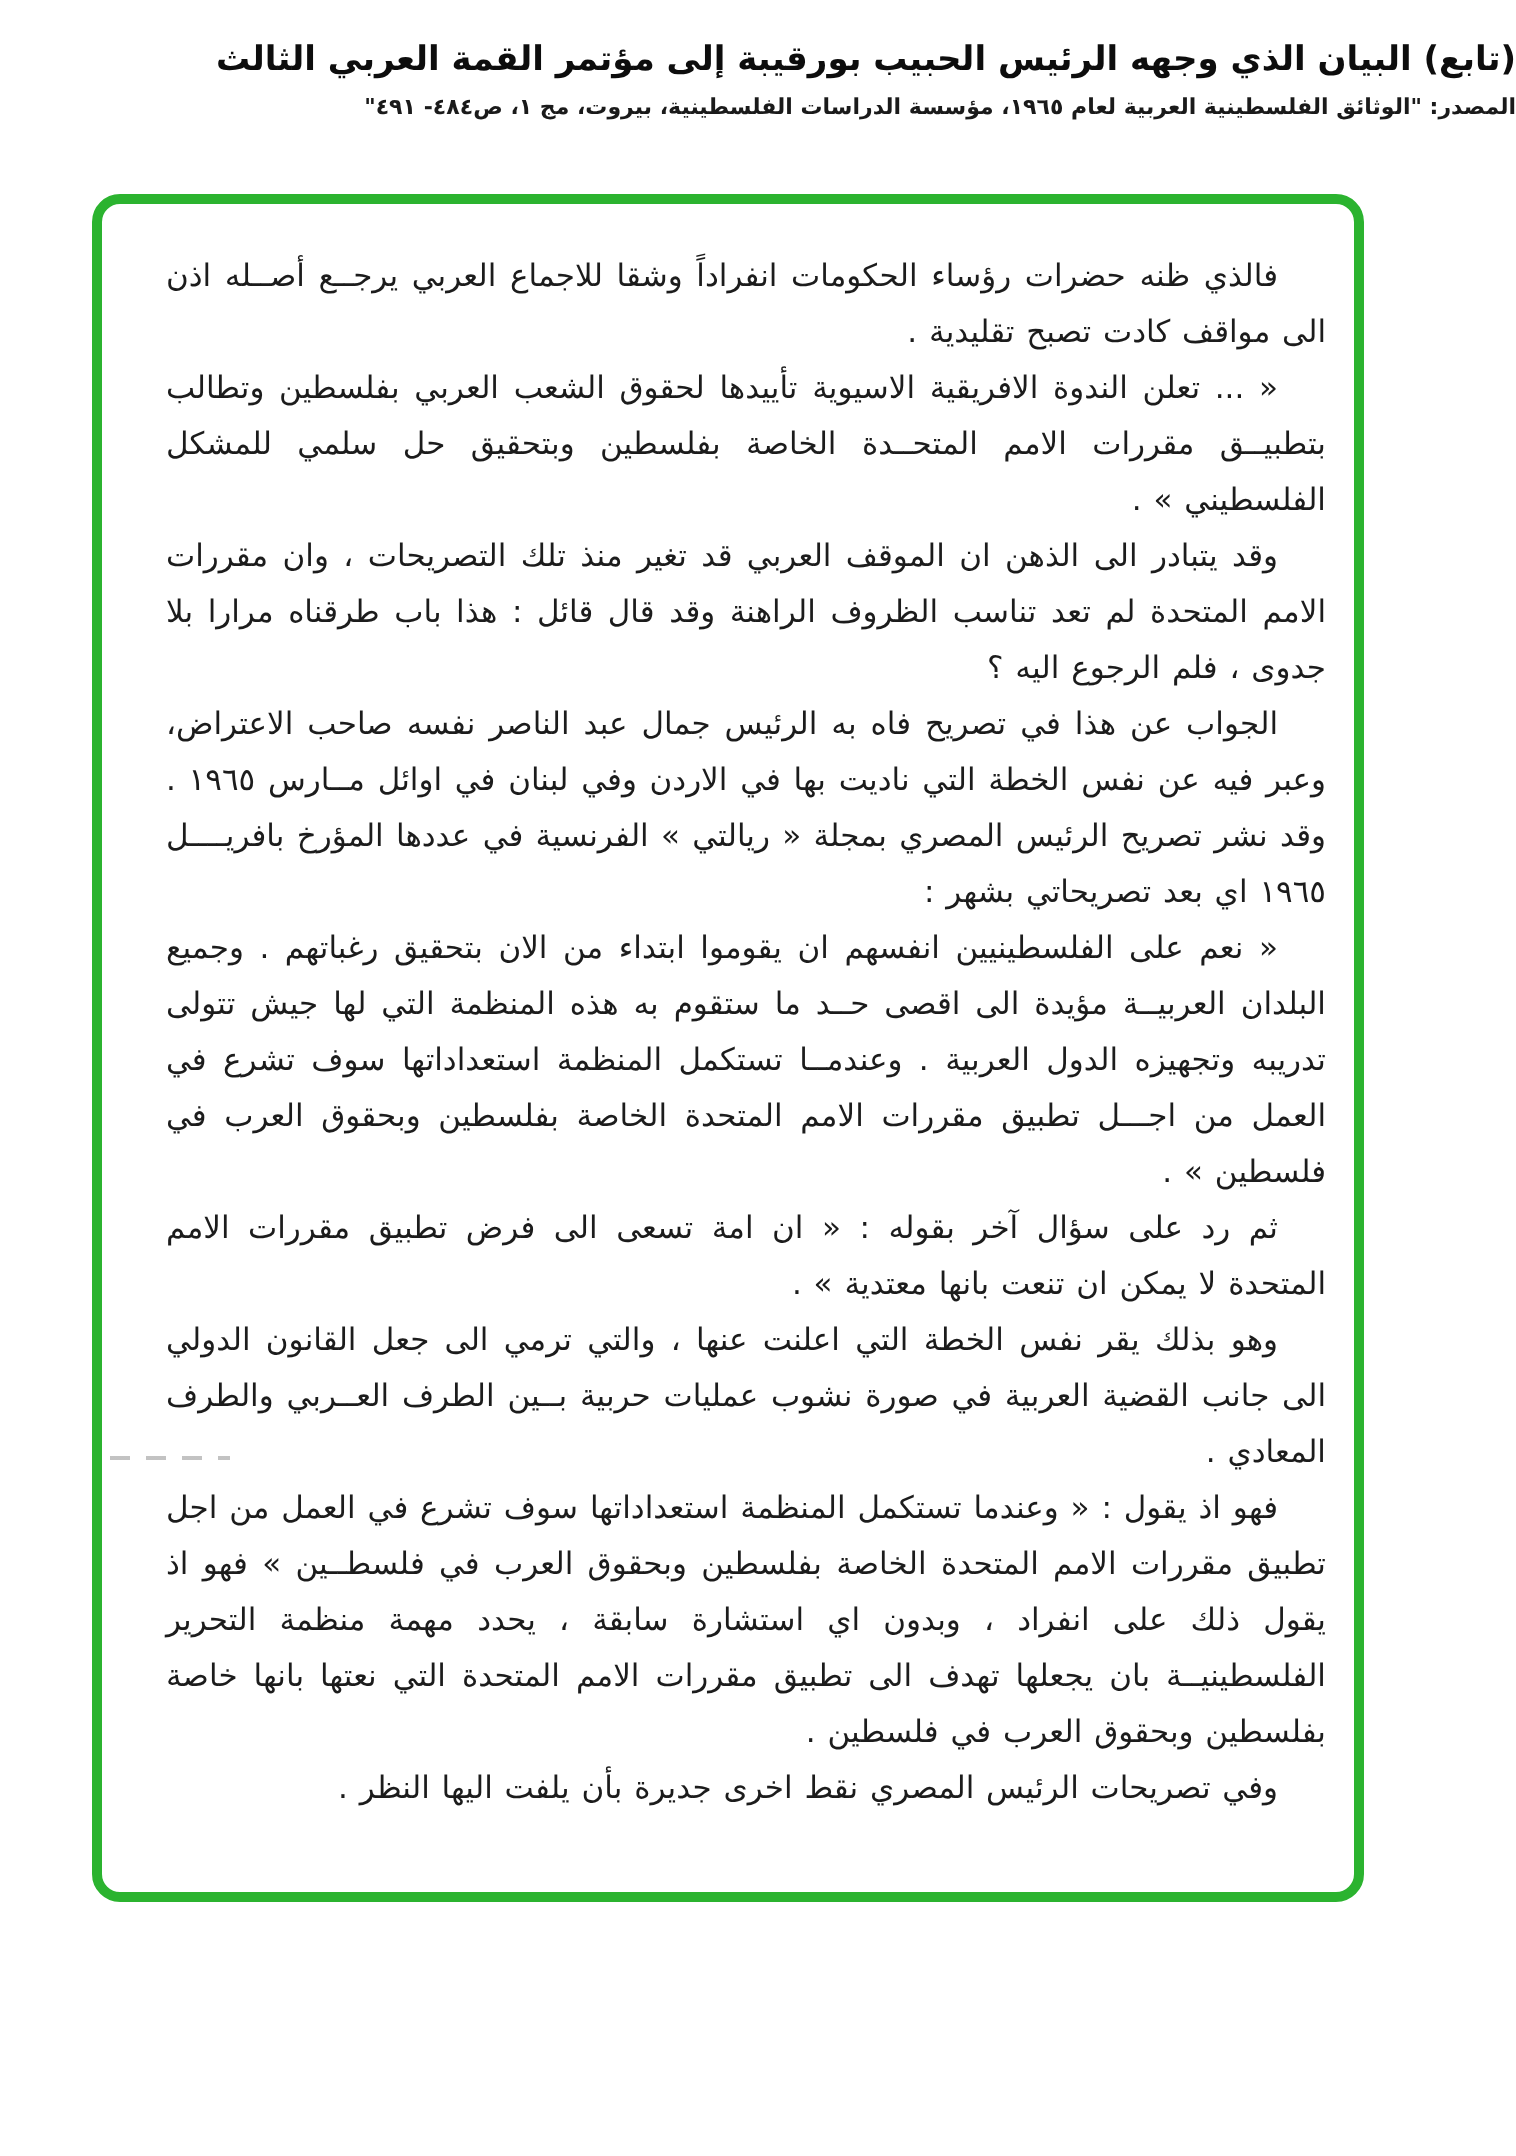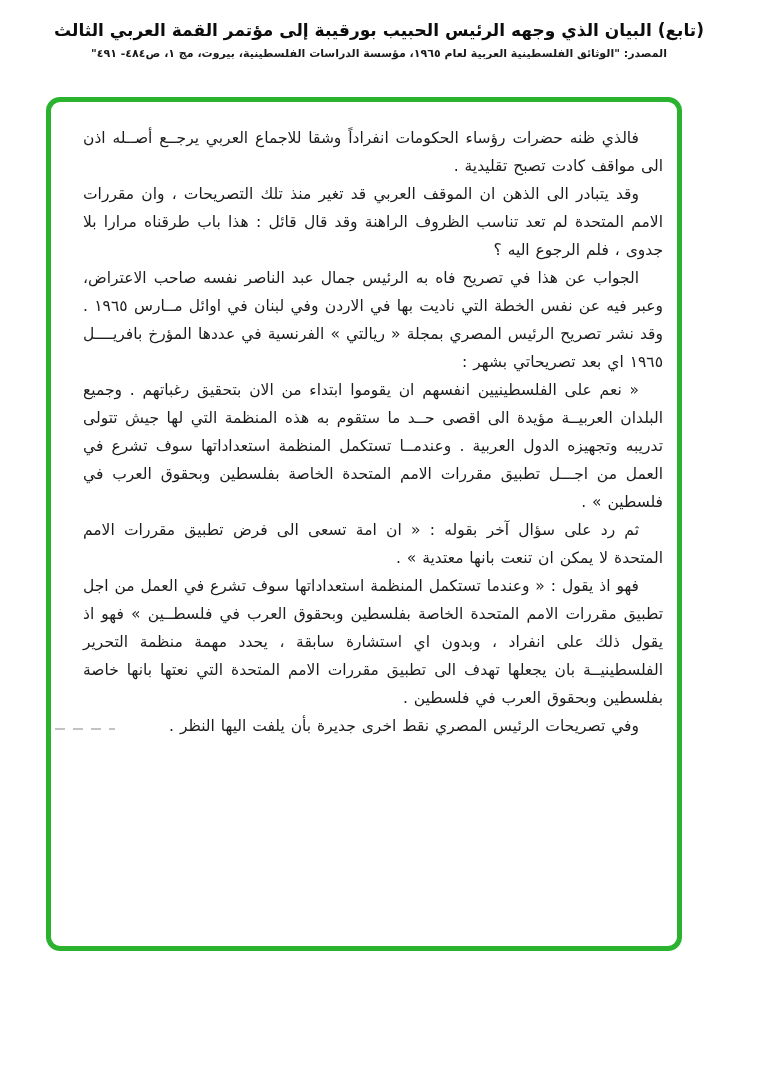--- a/index.html
+++ b/index.html
@@ -13,21 +13,20 @@
     position: relative;
     overflow: hidden;
     font-family: "DejaVu Sans", sans-serif;
     color: #141414;
   }
   .page-header {
     position: absolute;
     top: 20px;
     left: 0;
     width: 758px;
-    text-align: center;
     direction: rtl;
   }
   .doc-title {
     font-size: 17px;
     font-weight: bold;
     letter-spacing: 0px;
     color: #0d0d0d;
     margin: 0 0 7px 0;
   }
   .doc-source {
@@ -77,22 +76,24 @@
 <body>
 
 <div class="page-header">
   <h1 class="doc-title">(تابع) البيان الذي وجهه الرئيس الحبيب بورقيبة إلى مؤتمر القمة العربي الثالث</h1>
   <p class="doc-source">المصدر: "الوثائق الفلسطينية العربية لعام ١٩٦٥، مؤسسة الدراسات الفلسطينية، بيروت، مج ١، ص٤٨٤- ٤٩١"</p>
 </div>
 
 <div class="annotation-frame" style="border-color: rgb(43, 179, 47);">
   <div class="doc-text">
       <p>فالذي ظنه حضرات رؤساء الحكومات انفراداً وشقا للاجماع العربي يرجــع أصــله اذن الى مواقف كادت تصبح تقليدية .</p>
+      <p>« ... تعلن الندوة الافريقية الاسيوية تأييدها لحقوق الشعب العربي بفلسطين وتطالب بتطبيــق مقررات الامم المتحــدة الخاصة بفلسطين وبتحقيق حل سلمي للمشكل الفلسطيني » .</p>
       <p>وقد يتبادر الى الذهن ان الموقف العربي قد تغير منذ تلك التصريحات ، وان مقررات الامم المتحدة لم تعد تناسب الظروف الراهنة وقد قال قائل : هذا باب طرقناه مرارا بلا جدوى ، فلم الرجوع اليه ؟</p>
       <p>الجواب عن هذا في تصريح فاه به الرئيس جمال عبد الناصر نفسه صاحب الاعتراض، وعبر فيه عن نفس الخطة التي ناديت بها في الاردن وفي لبنان في اوائل مــارس ١٩٦٥ . وقد نشر تصريح الرئيس المصري بمجلة « ريالتي » الفرنسية في عددها المؤرخ بافريــــل ١٩٦٥ اي بعد تصريحاتي بشهر :</p>
       <p>« نعم على الفلسطينيين انفسهم ان يقوموا ابتداء من الان بتحقيق رغباتهم . وجميع البلدان العربيــة مؤيدة الى اقصى حــد ما ستقوم به هذه المنظمة التي لها جيش تتولى تدريبه وتجهيزه الدول العربية . وعندمــا تستكمل المنظمة استعداداتها سوف تشرع في العمل من اجـــل تطبيق مقررات الامم المتحدة الخاصة بفلسطين وبحقوق العرب في فلسطين » .</p>
       <p>ثم رد على سؤال آخر بقوله : « ان امة تسعى الى فرض تطبيق مقررات الامم المتحدة لا يمكن ان تنعت بانها معتدية » .</p>
+      <p>وهو بذلك يقر نفس الخطة التي اعلنت عنها ، والتي ترمي الى جعل القانون الدولي الى جانب القضية العربية في صورة نشوب عمليات حربية بــين الطرف العــربي والطرف المعادي .</p>
       <p>فهو اذ يقول : « وعندما تستكمل المنظمة استعداداتها سوف تشرع في العمل من اجل تطبيق مقررات الامم المتحدة الخاصة بفلسطين وبحقوق العرب في فلسطــين » فهو اذ يقول ذلك على انفراد ، وبدون اي استشارة سابقة ، يحدد مهمة منظمة التحرير الفلسطينيــة بان يجعلها تهدف الى تطبيق مقررات الامم المتحدة التي نعتها بانها خاصة بفلسطين وبحقوق العرب في فلسطين .</p>
       <p>وفي تصريحات الرئيس المصري نقط اخرى جديرة بأن يلفت اليها النظر .</p>
     </div>
 </div>
 
 <div class="scan-artifact"></div>
 
 </body></html>

